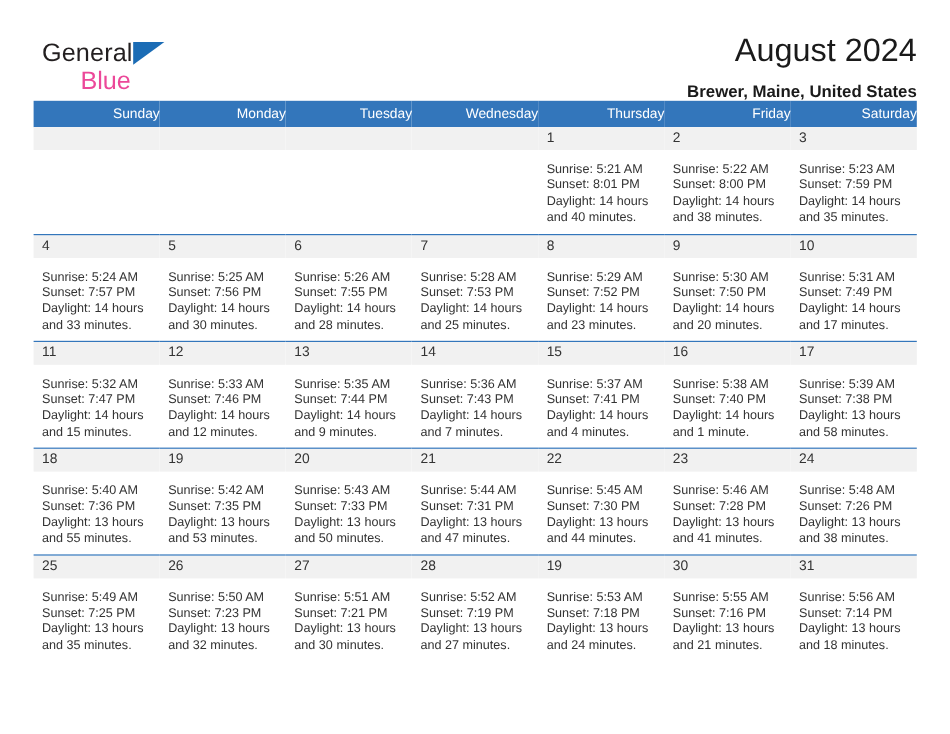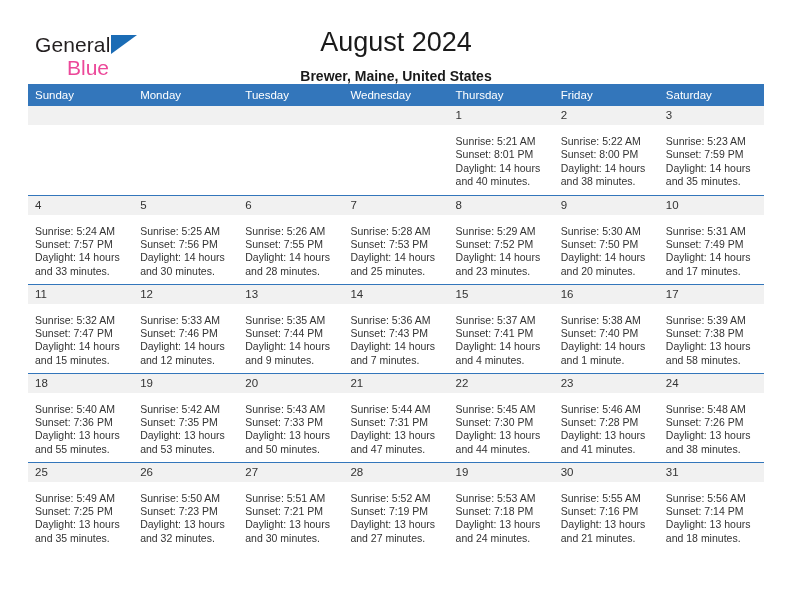--- a/index.html
+++ b/index.html
@@ -56,21 +56,21 @@
   }
   .brand-blue {
     position: absolute;
     left: 32px;
     top: 23px;
     font-size: 21px;
     color: #ec4899;
     line-height: 26px;
   }
   .title-wrap {
-    text-align: center;
+    text-align: right;
     padding-top: 18px;
   }
   .cal-title {
     font-size: 27px;
     color: #1a1a1a;
     line-height: 32px;
     font-weight: normal;
     margin: 0;
   }
   .cal-subtitle {
@@ -85,21 +85,21 @@
   .calendar {
     width: 736px;
     border-collapse: collapse;
     table-layout: fixed;
   }
   .calendar th {
     background: #3376bb;
     color: #ffffff;
     font-size: 11.5px;
     font-weight: normal;
-    text-align: left;
+    text-align: right;
     padding: 5px 0 5px 7px;
     height: 20px;
     box-sizing: border-box;
     border: none;
   }
   .calendar td {
     vertical-align: top;
     padding: 0;
     border: none;
     border-top: 1px solid #3376bb;

